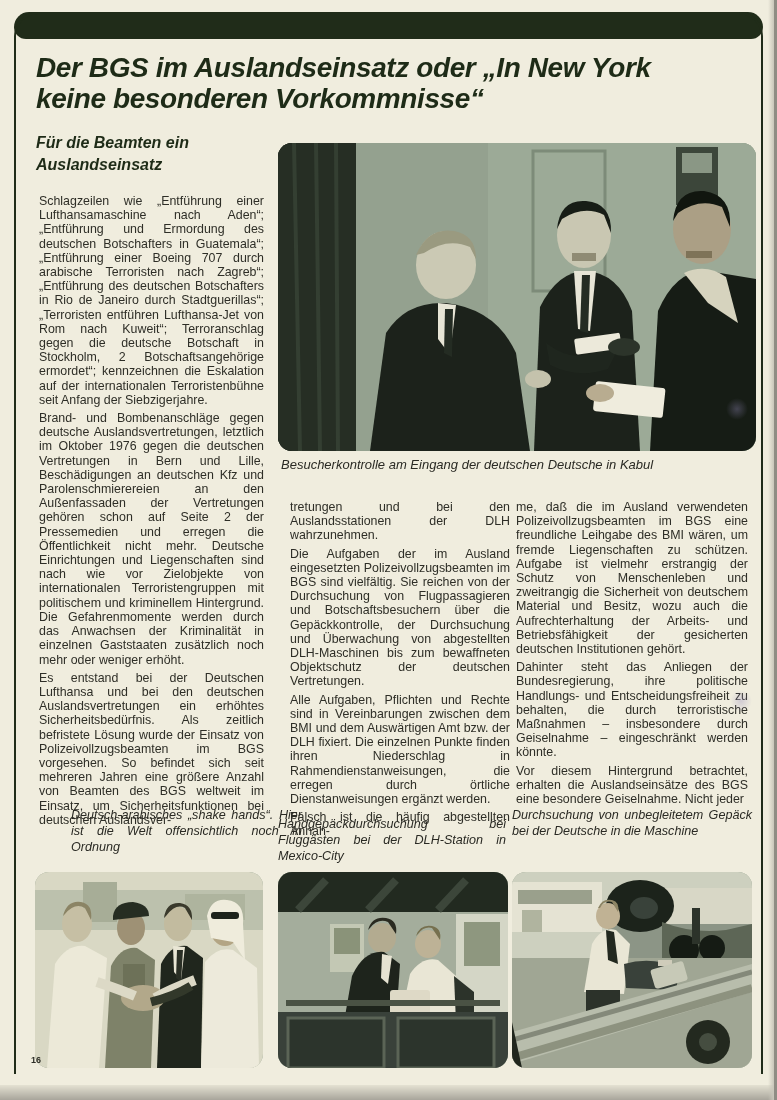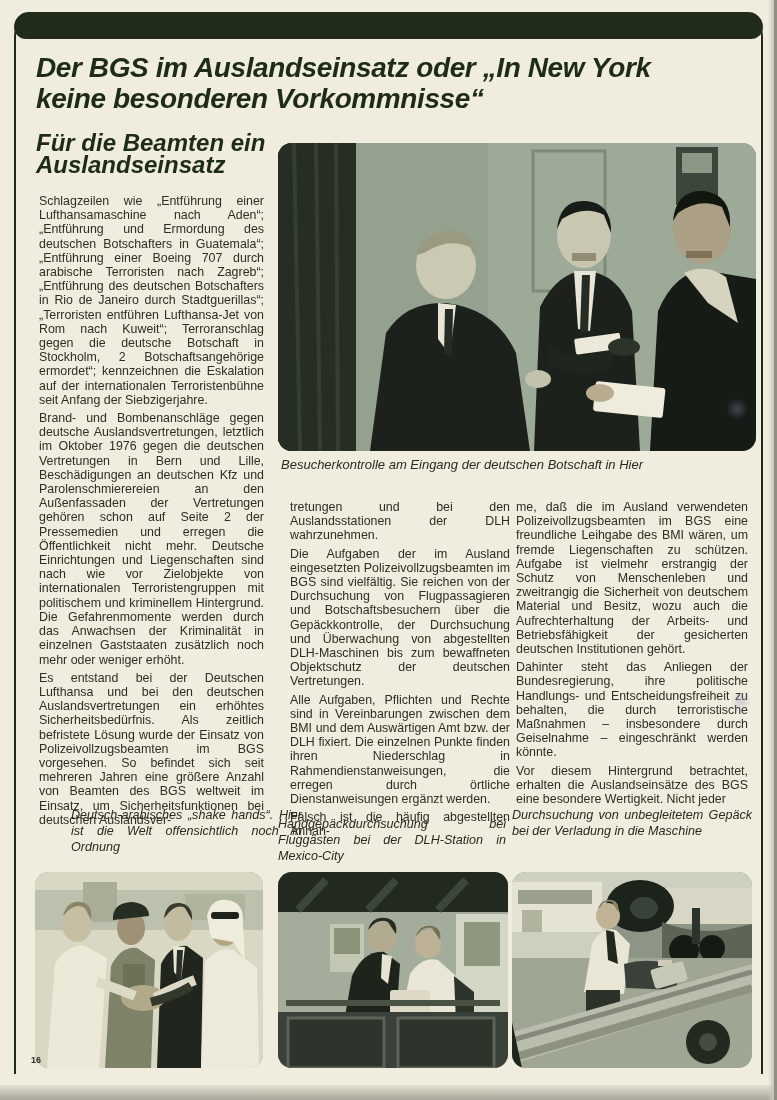--- a/index.html
+++ b/index.html
@@ -13,21 +13,21 @@
   
   .frame{position:absolute;left:14px;top:12px;width:745px;height:1060px;
     border:2px solid #202c19;border-bottom:none;border-radius:24px 24px 0 0;}
   .topbar{position:absolute;left:14px;top:12px;width:749px;height:27px;
     background:#202c19;border-radius:20px 20px 16px 16px;}
 
   .title{position:absolute;left:36px;top:52px;width:700px;
     font-size:28px;font-weight:bold;font-style:italic;color:#1e2b17;
     line-height:31px;letter-spacing:-0.4px;}
   .subtitle{position:absolute;left:36px;top:132px;width:250px;
-    font-size:24px;font-weight:bold;font-style:italic;color:#1e2b17;line-height:22px;}
+    font-size:16px;font-weight:bold;font-style:italic;color:#1e2b17;line-height:22px;}
 
   .bodytext{font-size:12.4px;line-height:14.2px;color:#2e2e27;
     text-align:justify;}
   .bodytext p{margin:4px;}
   .col1{position:absolute;left:35px;top:190px;width:233px;}
   .col2{position:absolute;left:286px;top:496px;width:228px;}
   .col3{position:absolute;left:512px;top:496px;width:240px;}
 
   .photo{position:absolute;border-radius:14px;overflow:hidden;background:#8d9a88;}
   .photo svg{display:block;}
@@ -104,44 +104,44 @@
       <path d="M372 308 L380 168 Q398 126 430 128 L478 136 L478 308 Z" fill="#161c15"></path>
       <path d="M406 130 Q428 120 448 134 L460 180 L430 160 Z" fill="#d6d3be"></path>
       <path d="M380 246 Q346 240 330 244 L330 262 Q352 266 382 266 Z" fill="#8d8266"></path>
       <rect x="318" y="238" width="70" height="30" rx="3" fill="#efecdd" transform="rotate(6 318 238)"></rect>
 
       <ellipse cx="322" cy="250" rx="14" ry="9" fill="#b8ac90"></ellipse>
       <ellipse cx="260" cy="236" rx="13" ry="9" fill="#c4c2ac"></ellipse>
     </svg>
   </div>
 
-  <div class="caption main-caption">Besucherkontrolle am Eingang der deutschen Botschaft in Hier</div>
+  <div class="caption main-caption">Besucherkontrolle am Eingang der deutschen Deutsche in Kabul</div>
 
   <div class="bodytext col1">
     <p>Schlagzeilen wie „Entführung einer Lufthansamaschine nach Aden“; „Entführung und Ermordung des deutschen Botschafters in Guatemala“; „Entführung einer Boeing 707 durch arabische Terroristen nach Zagreb“; „Entführung des deutschen Botschafters in Rio de Janeiro durch Stadtguerillas“; „Terroristen entführen Lufthansa-Jet von Rom nach Kuweit“; Terroranschlag gegen die deutsche Botschaft in Stockholm, 2 Botschaftsangehörige ermordet“; kennzeichnen die Eskalation auf der internationalen Terroristenbühne seit Anfang der Siebzigerjahre.</p>
     <p>Brand- und Bombenanschläge gegen deutsche Auslandsvertretungen, letztlich im Oktober 1976 gegen die deutschen Vertretungen in Bern und Lille, Beschädigungen an deutschen Kfz und Parolenschmierereien an den Außenfassaden der Vertretungen gehören schon auf Seite 2 der Pressemedien und erregen die Öffentlichkeit nicht mehr. Deutsche Einrichtungen und Liegenschaften sind nach wie vor Zielobjekte von internationalen Terroristengruppen mit politischem und kriminellem Hintergrund. Die Gefahrenmomente werden durch das Anwachsen der Kriminalität in einzelnen Gaststaaten zusätzlich noch mehr oder weniger erhöht.</p>
     <p>Es entstand bei der Deutschen Lufthansa und bei den deutschen Auslandsvertretungen ein erhöhtes Sicherheitsbedürfnis. Als zeitlich befristete Lösung wurde der Einsatz von Polizeivollzugsbeamten im BGS vorgesehen. So befindet sich seit mehreren Jahren eine größere Anzahl von Beamten des BGS weltweit im Einsatz, um Sicherheitsfunktionen bei deutschen Auslandsver-</p>
   </div>
 
   <div class="bodytext col2">
     <p>tretungen und bei den Auslandsstationen der DLH wahrzunehmen.</p>
     <p>Die Aufgaben der im Ausland eingesetzten Polizeivollzugsbeamten im BGS sind vielfältig. Sie reichen von der Durchsuchung von Flugpassagieren und Botschaftsbesuchern über die Gepäckkontrolle, der Durchsuchung und Überwachung von abgestellten DLH-Maschinen bis zum bewaffneten Objektschutz der deutschen Vertretungen.</p>
     <p>Alle Aufgaben, Pflichten und Rechte sind in Vereinbarungen zwischen dem BMI und dem Auswärtigen Amt bzw. der DLH fixiert. Die einzelnen Punkte finden ihren Niederschlag in Rahmendienstanweisungen, die erregen durch örtliche Dienstanweisungen ergänzt werden.</p>
     <p>Falsch ist die häufig abgestellten Annah-</p>
   </div>
 
   <div class="bodytext col3">
     <p>me, daß die im Ausland verwendeten Polizeivollzugsbeamten im BGS eine freundliche Leihgabe des BMI wären, um fremde Liegenschaften zu schützen. Aufgabe ist vielmehr erstrangig der Schutz von Menschenleben und zweitrangig die Sicherheit von deutschem Material und Besitz, wozu auch die Aufrechterhaltung der Arbeits- und Betriebsfähigkeit der gesicherten deutschen Institutionen gehört.</p>
     <p>Dahinter steht das Anliegen der Bundesregierung, ihre politische Handlungs- und Entscheidungsfreiheit zu behalten, die durch terroristische Maßnahmen – insbesondere durch Geiselnahme – eingeschränkt werden könnte.</p>
-    <p>Vor diesem Hintergrund betrachtet, erhalten die Auslandseinsätze des BGS eine besondere Wertigkeit. Nicht jeder</p>
+    <p>Vor diesem Hintergrund betrachtet, erhalten die Auslandseinsätze des BGS eine besondere Geiselnahme. Nicht jeder</p>
   </div>
 
   <div class="caption bcap bcap1">Deutsch-arabisches „shake hands“. Hier ist die Welt offensichtlich noch in Ordnung</div>
   <div class="caption bcap bcap2">Handgepäckdurchsuchung bei Fluggästen bei der DLH-Station in Mexico-City</div>
-  <div class="caption bcap bcap3">Durchsuchung von unbegleitetem Gepäck bei der Verladung in die Maschine</div>
+  <div class="caption bcap bcap3">Durchsuchung von unbegleitetem Gepäck bei der Deutsche in die Maschine</div>
 
   <div class="photo photo1">
     <svg width="228" height="196" viewBox="0 0 228 196">
       <rect width="228" height="196" fill="#d9d8c4"></rect>
       <rect x="0" y="18" width="228" height="40" fill="#bcc1ad"></rect>
       <rect x="48" y="10" width="34" height="40" fill="#a7ad97"></rect>
       <rect x="150" y="22" width="60" height="26" fill="#aeb49e"></rect>
 
       <ellipse cx="42" cy="52" rx="15" ry="18" fill="#c6bfa4"></ellipse>
       <path d="M28 44 Q32 28 46 30 Q58 32 56 48 L50 36 Q40 30 30 42 Z" fill="#8b8465"></path>

